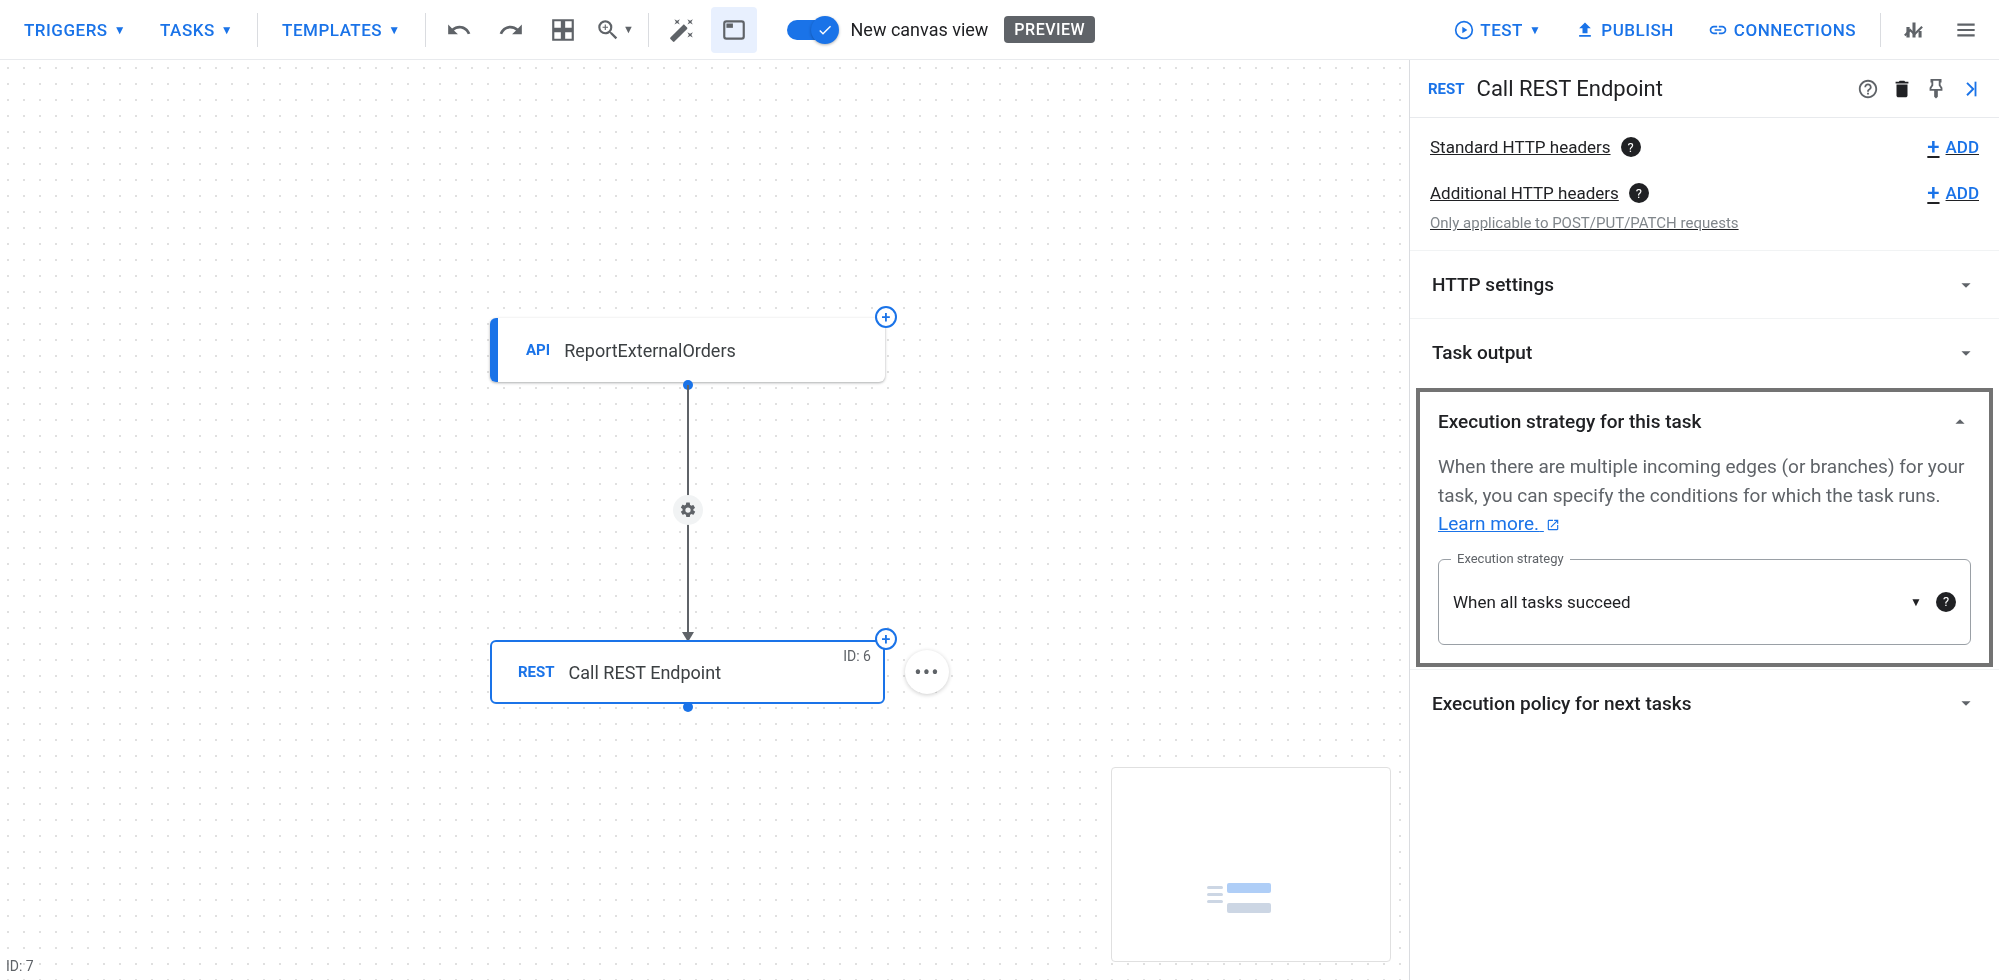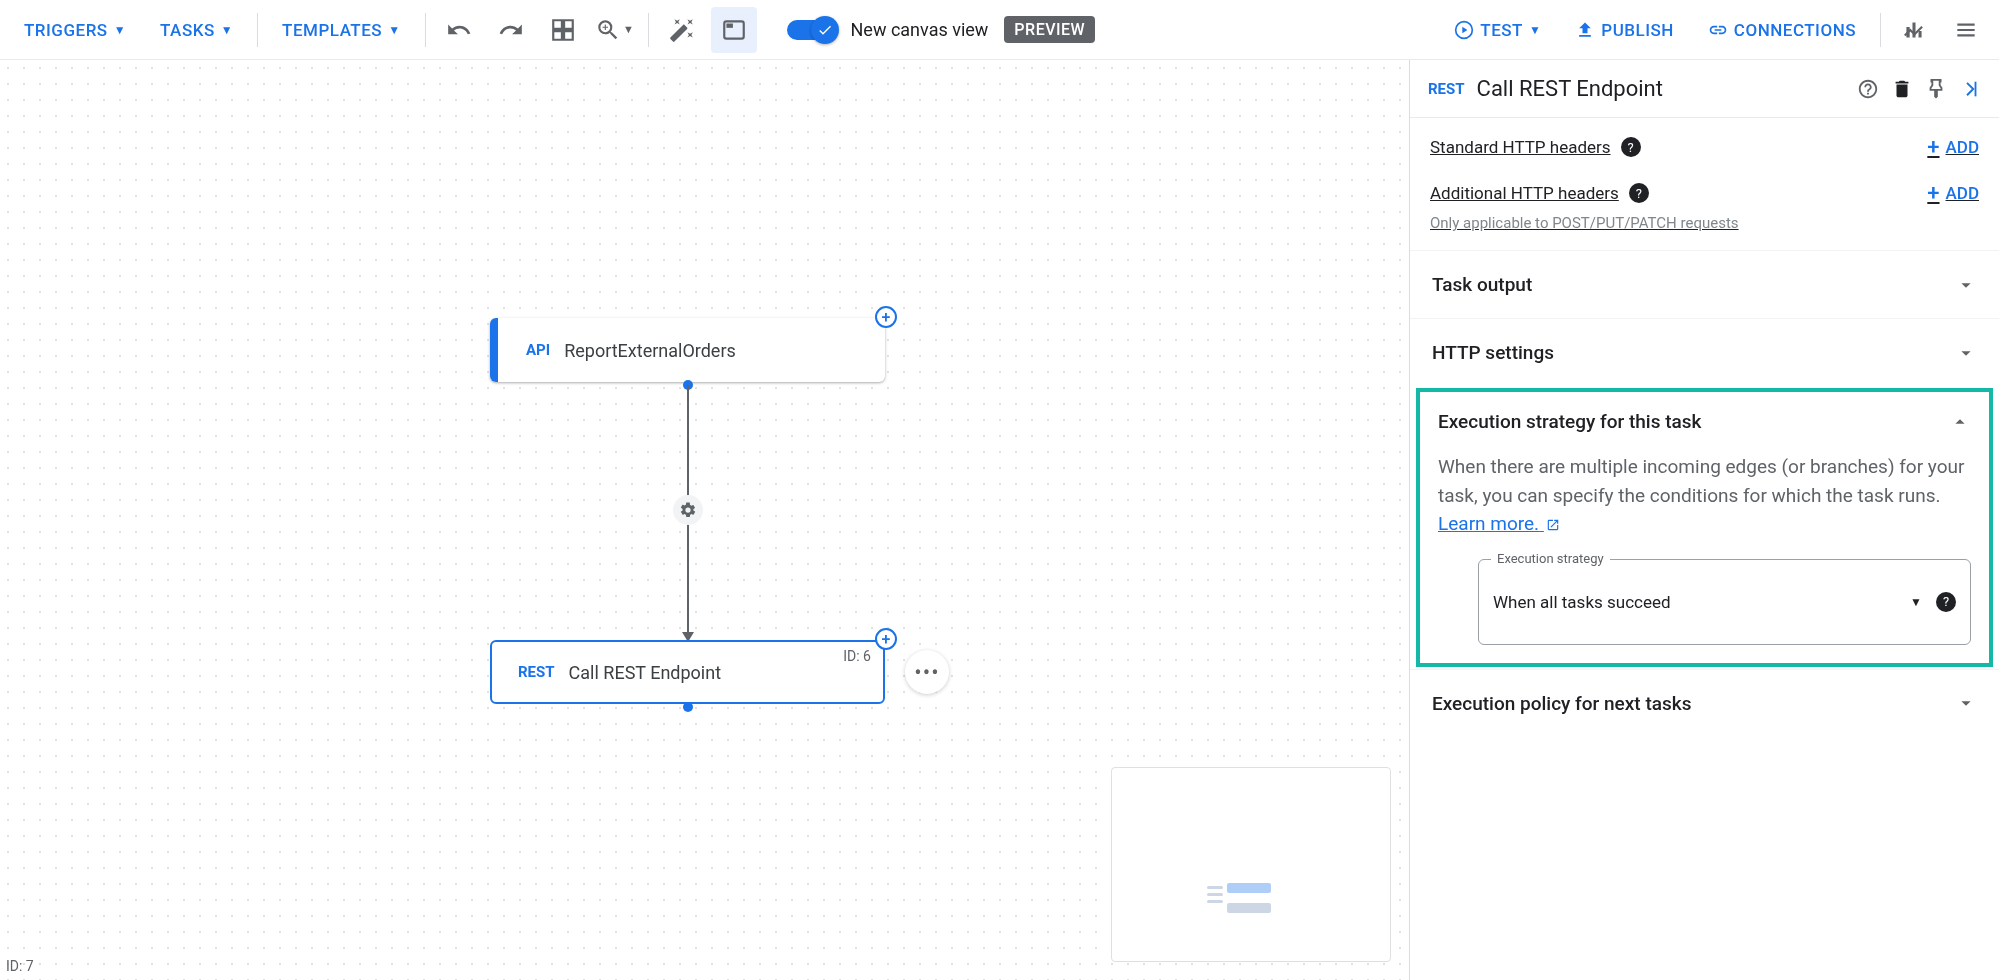--- a/index.html
+++ b/index.html
@@ -151,27 +151,27 @@
   .str-pill { background: #e8eaed; color: #5f6368; font-size: 12px; font-weight: 500; padding: 4px 6px; border-radius: 10px; }
   .chip { display: inline-flex; align-items: center; background: #fff; border: 1px solid #dadce0; border-radius: 18px; padding: 6px 10px; gap: 8px; font-size: 16px; }
   .chip .x { background: #5f6368; color: #fff; border-radius: 50%; width: 18px; height: 18px; display: flex; align-items: center; justify-content: center; font-size: 12px; cursor: pointer; }
   .hint { font-size: 15px; color: #80868b; margin-top: 10px; }
   .collapse-head {
     display: flex; align-items: center; padding: 22px 22px; cursor: pointer; border-top: 1px solid #f1f3f4;
   }
   .collapse-head .t { font-size: 19px; font-weight: 500; color: #202124; flex: 1; }
   .chev { width: 22px; height: 22px; }
   .chev svg { width: 22px; height: 22px; fill: #5f6368; }
-  .highlight-box { border: 4px solid #14b8a6; margin: 2px 6px; padding: 18px; }
+  .highlight-box { border: 4px solid #737373; margin: 2px 6px; padding: 18px; }
   .highlight-box .desc { font-size: 19px; color: #5f6368; margin-top: 20px; line-height: 1.5; }
   .highlight-box .lm { color: #1a73e8; text-decoration: underline; cursor: pointer; }
   .highlight-box .lm svg { width: 14px; height: 14px; fill: #1a73e8; vertical-align: middle; margin-left: 2px; }
   .select-wrap {
     position: relative; border: 1px solid #9aa0a6; border-radius: 6px; padding: 32px 14px; margin-top: 20px;
-    display: flex; align-items: center; margin-left: 40px;
+    display: flex; align-items: center;
   }
   .select-legend { position: absolute; top: -9px; left: 12px; background: #fff; padding: 0 6px; font-size: 13px; color: #5f6368; }
   .select-wrap .val { font-size: 17px; color: #202124; flex: 1; }
   .select-wrap .tri { font-size: 12px; color: #202124; margin-right: 14px; }
 </style>
 </head>
 <body>
 
 <div class="app">
 
@@ -349,28 +349,28 @@
           <span class="add-link">
             <span style="font-size:22px;line-height:1">+</span>
             <span>ADD</span>
           </span>
         </div>
 
         <div class="hint">Only applicable to POST/PUT/PATCH requests</div>
       </div>
 
       <div class="collapse-head">
-        <span class="t">Task output</span>
+        <span class="t">HTTP settings</span>
         <span class="chev"><svg viewBox="0 0 24 24">
               <path d="M7 10l5 5 5-5z"></path>
             </svg></span>
       </div>
 
       <div class="collapse-head">
-        <span class="t">HTTP settings</span>
+        <span class="t">Task output</span>
         <span class="chev"><svg viewBox="0 0 24 24">
               <path d="M7 10l5 5 5-5z"></path>
             </svg></span>
       </div>
 
       <div class="highlight-box">
         <div class="row">
           <span class="t" style="font-size:19px;font-weight:500;flex:1">Execution strategy for this task</span>
           <span class="chev"><svg viewBox="0 0 24 24">
                 <path d="M7 14l5-5 5 5z"></path>

